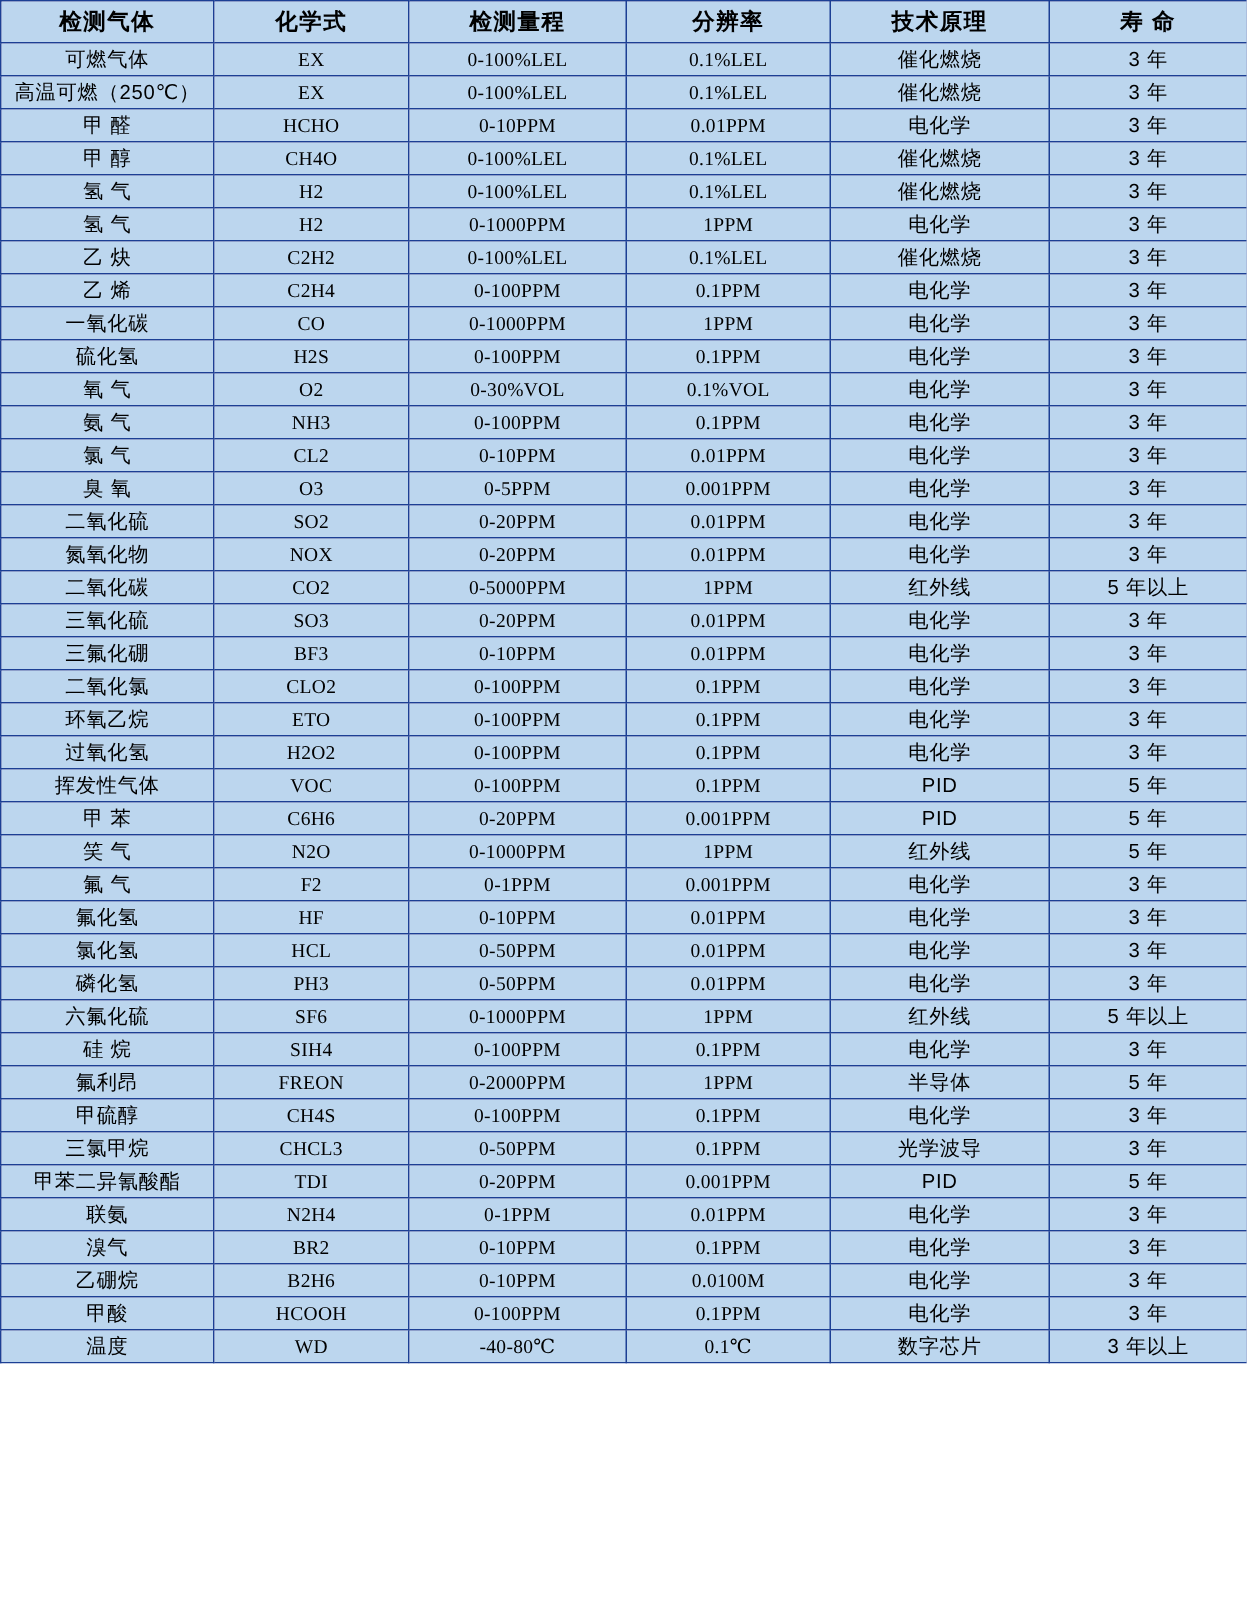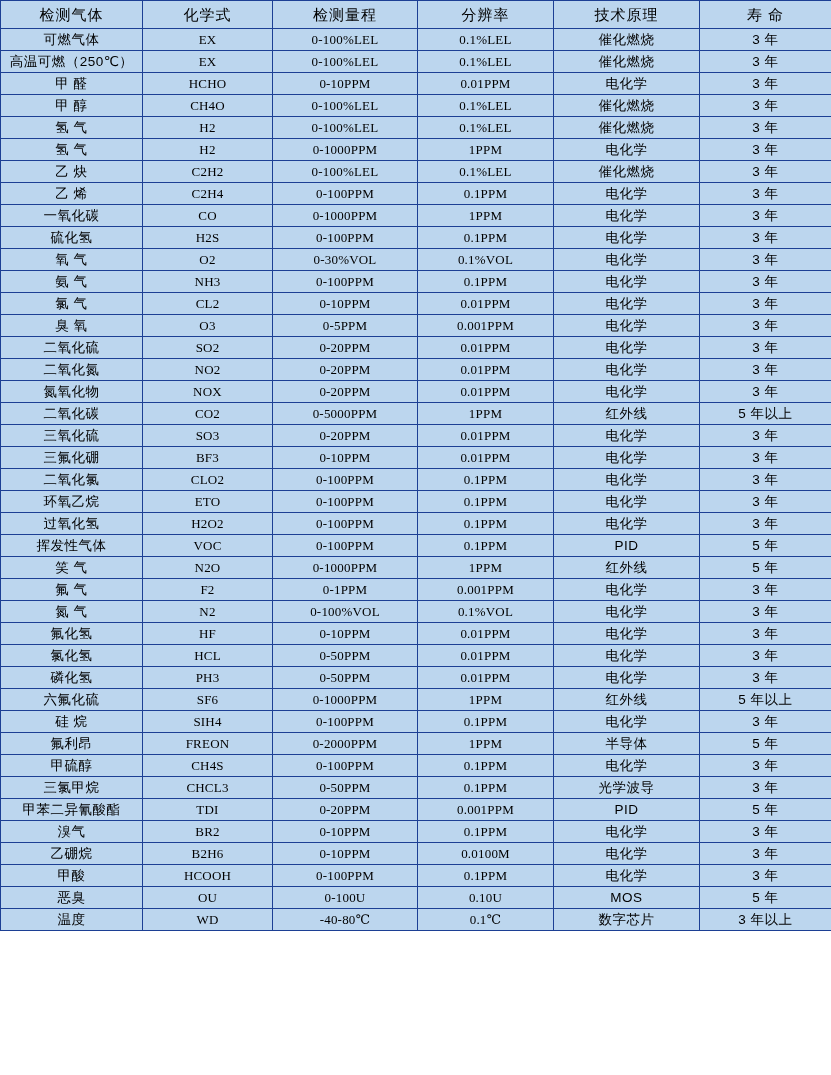--- a/index.html
+++ b/index.html
@@ -22,21 +22,21 @@
     vertical-align: middle;
     color: #000000;
     background: #bcd6ee;
     padding: 0;
     height: 21px;
     line-height: 21px;
     overflow: hidden;
     white-space: nowrap;
   }
   #gas-table thead th {
-    font-weight: normal;
+    font-weight: bold;
     font-size: 15px;
     height: 27px;
     line-height: 27px;
     letter-spacing: 1px;
     margin-left: 24px;
   }
   #gas-table tbody td {
     font-size: 13px;
   }
   #gas-table tbody td.cn {
@@ -192,28 +192,20 @@
       </tr>
       <tr>
         <td class="cn">二氧化硫</td>
         <td class="mono">SO2</td>
         <td class="mono">0-20PPM</td>
         <td class="mono">0.01PPM</td>
         <td class="cn">电化学</td>
         <td class="cn">3 年</td>
       </tr>
       <tr>
-        <td class="cn">二氧化氮</td>
-        <td class="mono">NO2</td>
-        <td class="mono">0-20PPM</td>
-        <td class="mono">0.01PPM</td>
-        <td class="cn">电化学</td>
-        <td class="cn">3 年</td>
-      </tr>
-      <tr>
         <td class="cn">氮氧化物</td>
         <td class="mono">NOX</td>
         <td class="mono">0-20PPM</td>
         <td class="mono">0.01PPM</td>
         <td class="cn">电化学</td>
         <td class="cn">3 年</td>
       </tr>
       <tr>
         <td class="cn">二氧化碳</td>
         <td class="mono">CO2</td>
@@ -260,44 +252,44 @@
         <td class="mono">0-100PPM</td>
         <td class="mono">0.1PPM</td>
         <td class="cn">电化学</td>
         <td class="cn">3 年</td>
       </tr>
       <tr>
         <td class="cn">挥发性气体</td>
         <td class="mono">VOC</td>
         <td class="mono">0-100PPM</td>
         <td class="mono">0.1PPM</td>
+        <td class="cn">PID</td>
+        <td class="cn">5 年</td>
+      </tr>
+      <tr>
+        <td class="cn">甲 苯</td>
+        <td class="mono">C6H6</td>
+        <td class="mono">0-20PPM</td>
+        <td class="mono">0.001PPM</td>
         <td class="cn">PID</td>
         <td class="cn">5 年</td>
       </tr>
       <tr>
         <td class="cn">笑 气</td>
         <td class="mono">N2O</td>
         <td class="mono">0-1000PPM</td>
         <td class="mono">1PPM</td>
         <td class="cn">红外线</td>
         <td class="cn">5 年</td>
       </tr>
       <tr>
         <td class="cn">氟 气</td>
         <td class="mono">F2</td>
         <td class="mono">0-1PPM</td>
         <td class="mono">0.001PPM</td>
-        <td class="cn">电化学</td>
-        <td class="cn">3 年</td>
-      </tr>
-      <tr>
-        <td class="cn">氮 气</td>
-        <td class="mono">N2</td>
-        <td class="mono">0-100%VOL</td>
-        <td class="mono">0.1%VOL</td>
         <td class="cn">电化学</td>
         <td class="cn">3 年</td>
       </tr>
       <tr>
         <td class="cn">氟化氢</td>
         <td class="mono">HF</td>
         <td class="mono">0-10PPM</td>
         <td class="mono">0.01PPM</td>
         <td class="cn">电化学</td>
         <td class="cn">3 年</td>
@@ -360,20 +352,28 @@
       </tr>
       <tr>
         <td class="cn">甲苯二异氰酸酯</td>
         <td class="mono">TDI</td>
         <td class="mono">0-20PPM</td>
         <td class="mono">0.001PPM</td>
         <td class="cn">PID</td>
         <td class="cn">5 年</td>
       </tr>
       <tr>
+        <td class="cn">联氨</td>
+        <td class="mono">N2H4</td>
+        <td class="mono">0-1PPM</td>
+        <td class="mono">0.01PPM</td>
+        <td class="cn">电化学</td>
+        <td class="cn">3 年</td>
+      </tr>
+      <tr>
         <td class="cn">溴气</td>
         <td class="mono">BR2</td>
         <td class="mono">0-10PPM</td>
         <td class="mono">0.1PPM</td>
         <td class="cn">电化学</td>
         <td class="cn">3 年</td>
       </tr>
       <tr>
         <td class="cn">乙硼烷</td>
         <td class="mono">B2H6</td>
@@ -382,28 +382,20 @@
         <td class="cn">电化学</td>
         <td class="cn">3 年</td>
       </tr>
       <tr>
         <td class="cn">甲酸</td>
         <td class="mono">HCOOH</td>
         <td class="mono">0-100PPM</td>
         <td class="mono">0.1PPM</td>
         <td class="cn">电化学</td>
         <td class="cn">3 年</td>
-      </tr>
-      <tr>
-        <td class="cn">恶臭</td>
-        <td class="mono">OU</td>
-        <td class="mono">0-100U</td>
-        <td class="mono">0.10U</td>
-        <td class="cn">MOS</td>
-        <td class="cn">5 年</td>
       </tr>
       <tr>
         <td class="cn">温度</td>
         <td class="mono">WD</td>
         <td class="mono">-40-80℃</td>
         <td class="mono">0.1℃</td>
         <td class="cn">数字芯片</td>
         <td class="cn">3 年以上</td>
       </tr>
     </tbody>

